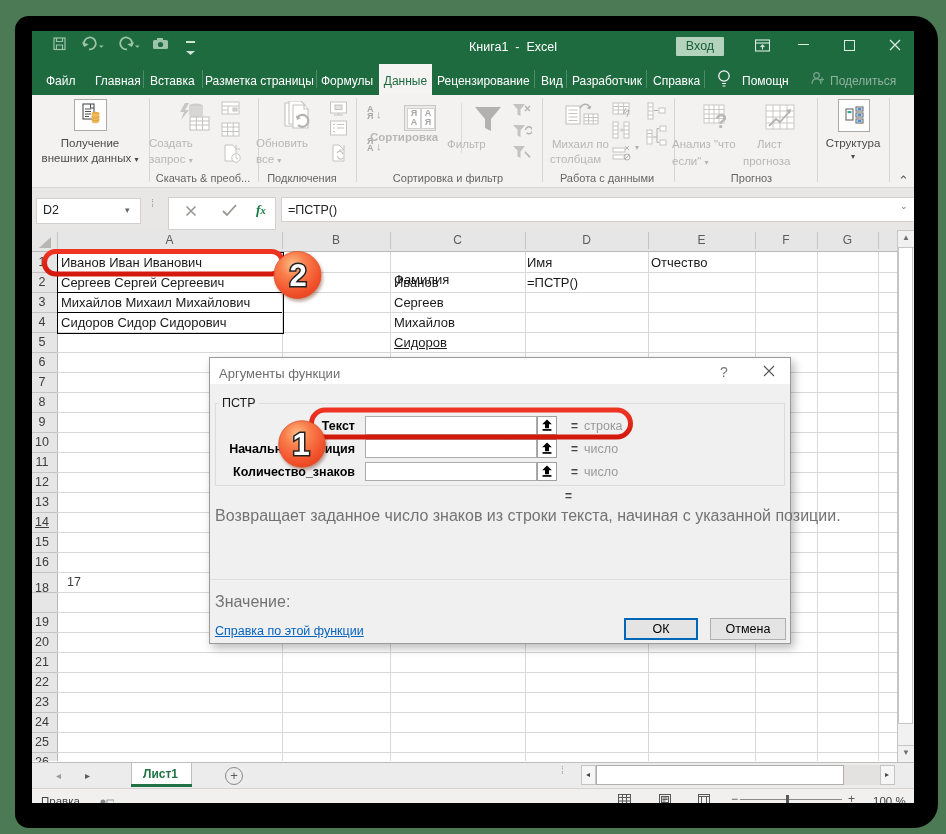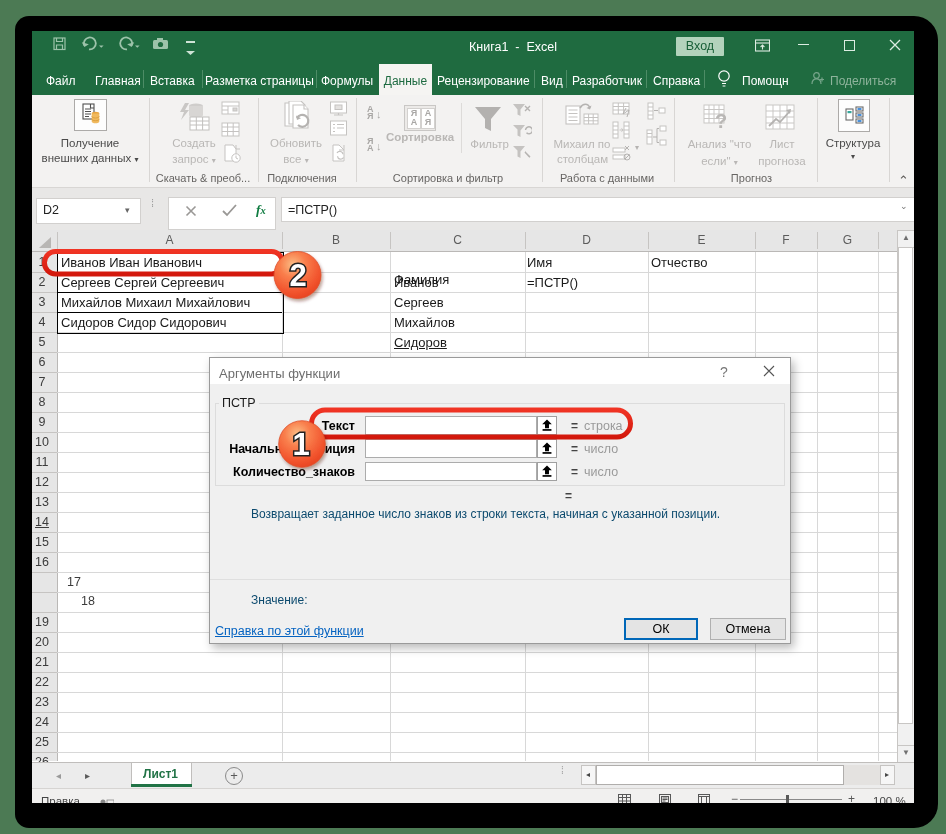--- a/index.html
+++ b/index.html
@@ -18,21 +18,21 @@
 
 #tabs{left:0;top:31px;width:882px;height:33px;background:#1f6b40;}
 .tab{top:12px;color:#fff;font-size:12px;white-space:nowrap;}
 .tsep{top:8px;width:1px;height:18px;background:#4d8c66;}
 #acttab{left:347px;top:2px;width:53px;height:31px;background:#f5f4f2;}
 #acttab span{position:absolute;left:0;top:10px;width:53px;text-align:center;color:#1e6b41;font-size:12px;}
 
 #ribbon{left:0;top:64px;width:882px;height:92px;background:#f3f2f1;border-bottom:1px solid #d8d6d4;}
 .gsep{top:3px;width:1px;height:84px;background:#d8d6d4;}
 .glabel{top:77px;color:#676563;font-size:11px;white-space:nowrap;text-align:center;}
-.btxt{color:#b9b7b5;font-size:11.5px;white-space:nowrap;text-align:center;}
+.btxt{color:#b9b7b5;font-size:11.5px;white-space:nowrap;text-align:left;}
 .btxt2{color:#4a4a4a;font-size:11.5px;white-space:nowrap;text-align:center;}
 
 #fbar{left:0;top:157px;width:882px;height:43px;background:#e8e7e6;}
 #nbox{left:4px;top:10px;width:103px;height:24px;background:#fff;border:1px solid #d2d0ce;}
 .hl{color:#5c5c5c;font-size:12px;top:3px;}
 .cline{background:#d8d8d8;width:1px;}
 .hline{background:#d8d8d8;height:1px;}
 .rnum{left:0;width:20px;text-align:center;color:#3c3c3c;font-size:12.5px;}
 .ctext{color:#1a1a1a;font-size:13px;white-space:nowrap;}
 
@@ -42,21 +42,21 @@
 
 #sbar{left:0;top:757px;width:882px;height:15px;background:#f1f0ef;border-top:1px solid #d6d4d2;}
 
 #dlg{left:177px;top:326px;width:580px;height:285px;background:#f0f0f0;border:1px solid #9a9a9a;
   box-shadow:3px 4px 9px rgba(0,0,0,0.28);}
 .dlab{color:#000;font-size:12.5px;font-weight:bold;white-space:nowrap;}
 .dinput{background:#fff;border:1px solid #acacac;height:17px;}
 .dbtn{width:18px;height:17px;background:#fff;border:1px solid #a0a0a0;}
 .deq{color:#444;font-size:12px;font-weight:bold;}
 .dgray{color:#9a9a9a;font-size:12.5px;}
-.dtext{color:#0c4a6e;font-size:12px;white-space:nowrap;margin-left:36px;}
+.dtext{color:#737373;font-size:16px;white-space:nowrap;}
 </style></head>
 <body>
 <div id="frame" class="ab"></div>
 <div id="win" class="ab">
 
   <div id="tbar" class="ab">
     <div class="ab qat" style="left:21px;top:6px;width:13px;height:13px;">
       <svg width="13" height="14" viewBox="0 0 13 14">
           <g fill="none" stroke="#9dc3aa" stroke-width="1.2">
             <rect x="1" y="1" width="11" height="11.5"></rect>
@@ -483,21 +483,21 @@
     <div class="ab rnum" style="top:164.5px;">8</div>
     <div class="ab rnum" style="top:184.5px;">9</div>
     <div class="ab rnum" style="top:204.5px;">10</div>
     <div class="ab rnum" style="top:224.5px;">11</div>
     <div class="ab rnum" style="top:244.5px;">12</div>
     <div class="ab rnum" style="top:264.5px;">13</div>
     <div class="ab rnum" style="top:284.5px;text-decoration:underline;">14</div>
     <div class="ab rnum" style="top:304.5px;">15</div>
     <div class="ab rnum" style="top:324.5px;">16</div>
     <div class="ab rnum" style="top:344.5px;margin-left:32px;">17</div>
-    <div class="ab rnum" style="top:364px;margin-left:46px;">18</div>
+    <div class="ab rnum" style="top:351px;">18</div>
     <div class="ab rnum" style="top:384.5px;">19</div>
     <div class="ab rnum" style="top:404.5px;">20</div>
     <div class="ab rnum" style="top:424.5px;">21</div>
     <div class="ab rnum" style="top:444.5px;">22</div>
     <div class="ab rnum" style="top:464.5px;">23</div>
     <div class="ab rnum" style="top:484.5px;">24</div>
     <div class="ab rnum" style="top:504.5px;">25</div>
     <div class="ab rnum" style="top:524.5px;">26</div>
 
     <div class="ab ctext" style="left:29px;top:24.5px;">Иванов Иван Иванович</div>

